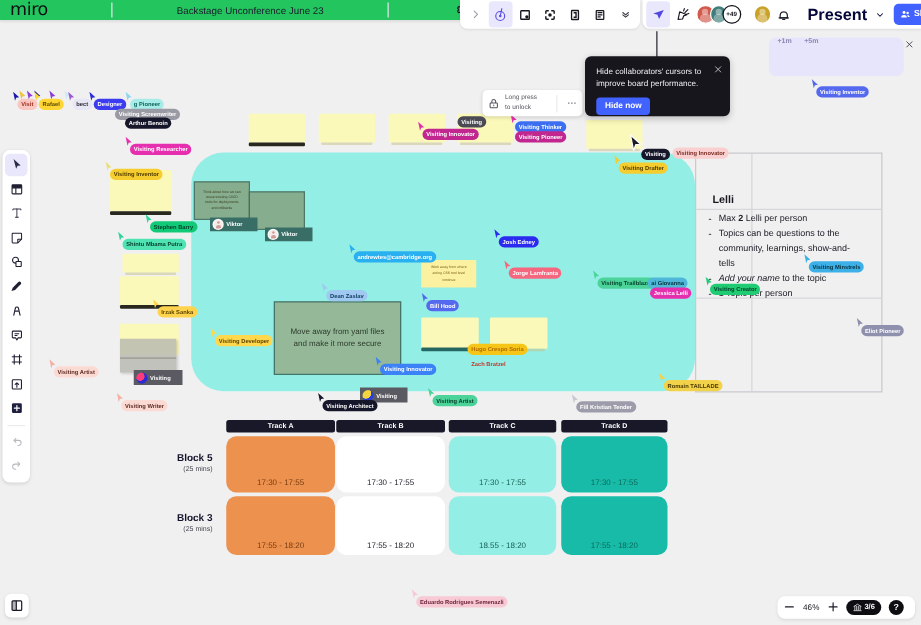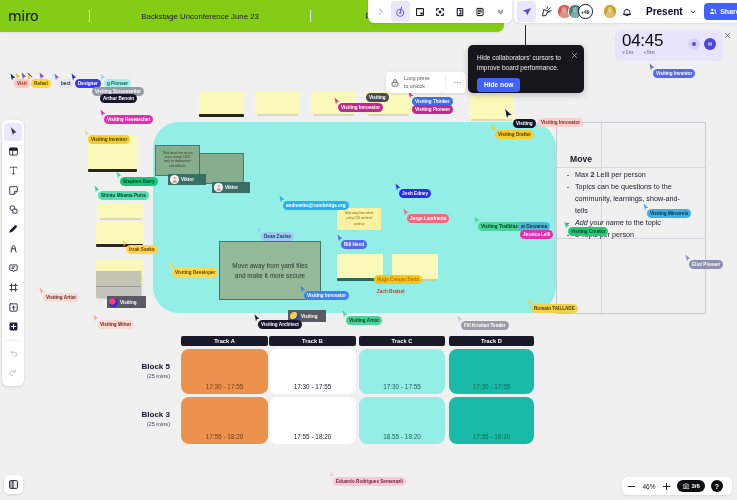--- a/index.html
+++ b/index.html
@@ -2,22 +2,22 @@
 <html><head>
 <meta charset="utf-8">
 <title>Miro Board</title>
 <style>
   html,body{margin:0;padding:0;}
   body{width:737px;height:500px;overflow:hidden;background:#f0f0f1;
        font-family:"Liberation Sans",sans-serif;-webkit-font-smoothing:antialiased;}
   #app{position:relative;width:737px;height:500px;overflow:hidden;background:#f0f0f1;}
 
   
-  .topbar-left{position:absolute;left:0;top:0;height:32px;display:flex;align-items:center;
-      background:#84cc16;border-radius:0 0 7px 0;box-shadow:0 1px 2px rgba(0,0,0,.08);z-index:40;padding:0 6px 0 8px;gap:44px;}
+  .topbar-left{position:absolute;left:0;top:0;height:16px;display:flex;align-items:center;
+      background:#22c55e;border-radius:0 0 7px 0;box-shadow:0 1px 2px rgba(0,0,0,.08);z-index:40;padding:0 6px 0 8px;gap:44px;}
   .miro-logo{font-family:"DejaVu Sans",sans-serif;font-weight:400;font-size:14px;letter-spacing:-.3px;color:#0d0d12;}
   .tb-sep{width:1px;height:12px;background:#e3e3e7;margin:0 7px;}
   .board-title{font-size:7.8px;color:#1a1a2b;font-weight:400;letter-spacing:.02px;white-space:nowrap;}
   .tb-ico{width:16px;height:16px;display:flex;align-items:center;justify-content:center;border-radius:4px;}
 
   .topbar-mid{position:absolute;left:368px;top:0;width:144px;height:23px;display:flex;align-items:center;
       background:#fff;border-radius:0 0 6px 6px;box-shadow:0 1px 2px rgba(0,0,0,.08);z-index:40;padding:0 2px;box-sizing:border-box;}
   .topbar-right{position:absolute;left:514px;top:0;height:23px;display:flex;align-items:center;
       background:#fff;border-radius:0 0 0 6px;box-shadow:0 1px 2px rgba(0,0,0,.08);z-index:40;padding:0 4px 0 2px;right:0;}
   .mid-ico{width:19px;height:21px;display:flex;align-items:center;justify-content:center;border-radius:3px;margin:0 0.5px;flex:none;}
@@ -27,21 +27,21 @@
   .av{width:14.5px;height:14.5px;flex:none;border-radius:50%;border:1.2px solid #fff;margin-left:-4px;box-sizing:border-box;
       display:flex;align-items:center;justify-content:center;font-size:5px;color:#fff;font-weight:700;overflow:hidden;
       position:relative;}
   .av:first-child{margin-left:0;}
   .av.more{background:#fff !important;border:1.1px solid #15151c;color:#15151c;font-size:5px;font-weight:700;}
   .av.ph:after{content:"";position:absolute;left:50%;top:48%;width:66%;height:58%;transform:translate(-50%,0);
       border-radius:50% 50% 0 0;background:rgba(255,255,255,.34);}
   .av.ph:before{content:"";position:absolute;left:50%;top:14%;width:40%;height:40%;transform:translateX(-50%);
       border-radius:50%;background:rgba(255,255,255,.42);}
   .av.user{margin-left:10px;}
-  .present-btn{display:flex;align-items:center;gap:6px;font-size:10px;font-weight:700;color:#05073b;
+  .present-btn{display:flex;align-items:center;gap:6px;font-size:13px;font-weight:700;color:#05073b;
       padding:3px 3px;border-radius:4px;margin-left:6px;}
   .share-btn{display:flex;align-items:center;gap:2.5px;background:#4262ff;color:#fff;font-size:7px;font-weight:700;
       padding:4px 5px;border-radius:4px;margin-left:4px;flex:none;}
 
   
   .lefttool{position:absolute;left:2px;top:120px;width:22px;background:#fff;border-radius:6px;
       box-shadow:0 1px 3px rgba(0,0,0,.12);padding:2px 0 3px;z-index:40;display:flex;flex-direction:column;align-items:center;}
   .lt-ico{width:18px;height:18.5px;display:flex;align-items:center;justify-content:center;border-radius:4px;margin:0.5px 0;flex:none;}
   .lt-ico.sel{background:#e9e7fb;}
   .lt-sep{width:14px;height:1px;background:#ebebee;margin:3px 0;}
@@ -170,21 +170,21 @@
 <body>
 
 <div id="app">
   <div class="canvas">
 
     <div class="frame-white">
       <div class="fw-col"></div>
       <div class="fw-r1"></div>
       <div class="fw-r2"></div>
       <div class="fw-r3"></div>
-      <div class="rules-title">Move</div>
+      <div class="rules-title">Lelli</div>
       <ul class="rules-list">
           <li><span>Max </span><b>2</b><span> Lelli per person</span></li>
           <li><span>Topics can be questions to the community, learnings, show-and-tells</span></li>
           <li><i>Add your name</i><span> to the topic</span></li>
           <li><span>1 Topic per person</span></li>
         </ul>
     </div>
 
     <div class="frame-teal"></div>
 
@@ -746,36 +746,20 @@
     </div>
     <div class="lt-ico">
       <svg width="11" height="11" viewBox="0 0 24 24" fill="none" stroke="#b8b8c0" stroke-width="1.8" stroke-linecap="round" stroke-linejoin="round">
         <path d="M16.6 9.4H9a4.4 4.4 0 0 0 0 8.8h1"></path>
           <path d="m13.8 6 3.2 3.4-3.2 3.4"></path>
       </svg>
     </div>
   </div>
 
   <div class="timer">
-    <div class="timer-row">
-      <div class="timer-time">04:45</div>
-      <div class="timer-btns">
-        <div class="tbtn stop">
-          <svg width="6" height="6" viewBox="0 0 12 12">
-              <rect x="2.6" y="2.6" width="6.8" height="6.8" rx="1.3" fill="#4e45db"></rect>
-            </svg>
-        </div>
-        <div class="tbtn pause">
-          <svg width="6" height="6" viewBox="0 0 12 12">
-              <rect x="3" y="2.6" width="2" height="6.8" rx=".7" fill="#fff"></rect>
-              <rect x="7" y="2.6" width="2" height="6.8" rx=".7" fill="#fff"></rect>
-            </svg>
-        </div>
-      </div>
-    </div>
     <div class="timer-adds">
       <span class="timer-add">+1m</span>
       <span class="timer-add">+5m</span>
     </div>
   </div>
   <div class="timer-close">
     <svg width="7" height="7" viewBox="0 0 12 12" stroke="#3b3b45" stroke-width="1.2" stroke-linecap="round">
         <path d="M2.4 2.4 9.6 9.6M9.6 2.4 2.4 9.6"></path>
       </svg>
   </div>

